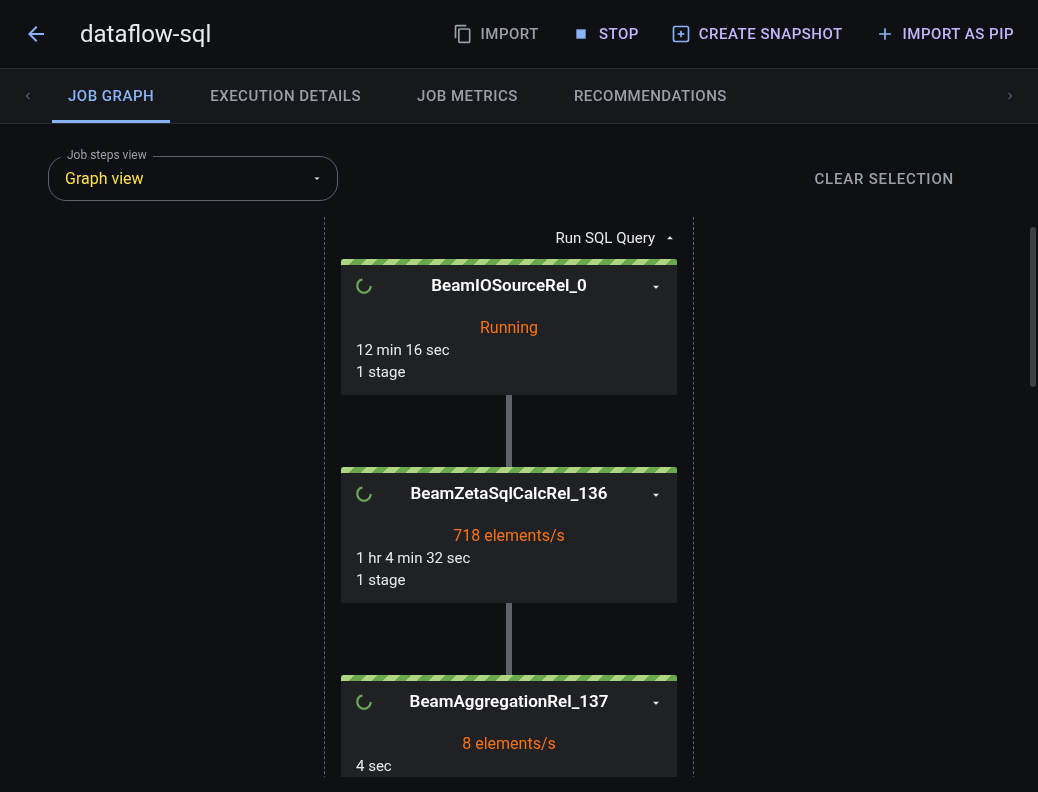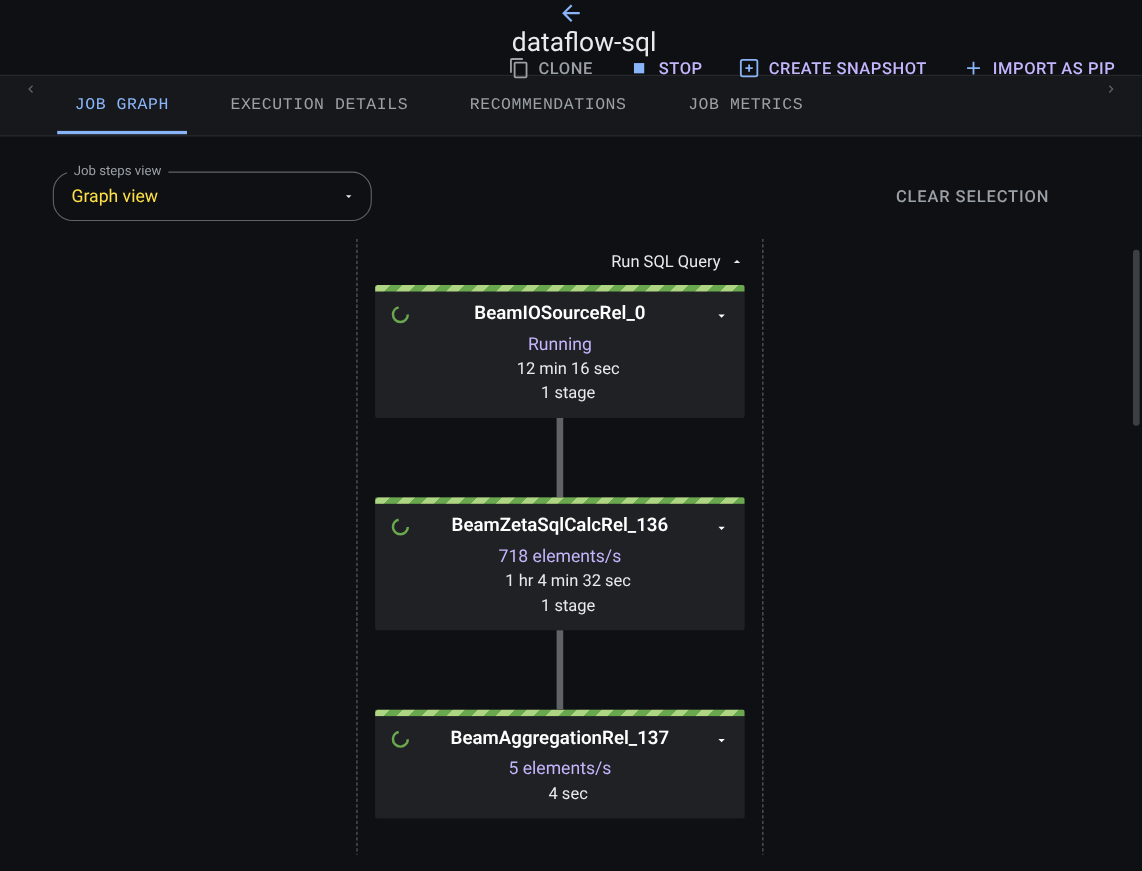--- a/index.html
+++ b/index.html
@@ -13,21 +13,20 @@
     position: relative;
   }
 
   
   .header {
     display: flex;
     align-items: center;
     height: 68px;
     padding: 0 16px;
     background: #0e1013;
-    flex-direction: column;
   }
   .back-btn {
     width: 40px;
     height: 40px;
     display: flex;
     align-items: center;
     justify-content: center;
     cursor: pointer;
   }
   .back-btn svg { width: 24px; height: 24px; fill: #8ab4f8; }
@@ -55,27 +54,26 @@
     letter-spacing: 0.5px;
     cursor: pointer;
     white-space: nowrap;
   }
   .action-btn.accent { color: #c4b5fd; }
   .action-btn .ic { width: 20px; height: 20px; display:flex; align-items:center; justify-content:center; }
 
   
   .tabs {
     display: flex;
-    align-items: flex-start;
+    align-items: center;
     height: 56px;
     background: #17181b;
     padding: 0 16px;
     border-top: 1px solid #2a2b2e;
     border-bottom: 1px solid #2a2b2e;
-    font-family: Liberation Mono, monospace;
   }
   .tab-nav {
     width: 24px;
     height: 24px;
     display:flex;align-items:center;justify-content:center;
     cursor:pointer;
   }
   .tab-nav svg { fill:#5f6368; width:14px; height:14px; }
   .tab-list { display:flex; gap:48px; margin: 0 24px; flex:1; }
   .tab {
@@ -213,25 +211,25 @@
   .node-title {
     font-size: 17px;
     font-weight: 600;
     color: #fff;
   }
   .node-caret { position:absolute; right:14px; top:14px; }
   .node-caret svg { fill:#fff; width:14px; height:14px; }
   .node-sub {
     text-align:center;
     font-size:16px;
-    color:#c4b5fd;
-    margin-top:2px;
+    color:#f97316;
+    margin-top:17px;
   }
   .node-line {
-    text-align:center;
+    text-align:left;
     font-size:15px;
     color:#e8eaed;
     margin-top:4px;
     margin-left:15px;
   }
 
   .connector {
     width: 6px;
     height: 72px;
     background: #5f6368;
@@ -250,21 +248,21 @@
   </div>
   <div class="job-title">dataflow-sql</div>
 
   <div class="header-actions">
     <div class="action-btn">
       <span class="ic">
         <svg viewBox="0 0 24 24" width="20" height="20" fill="#9aa0a6">
             <path d="M16 1H4a2 2 0 0 0-2 2v14h2V3h12V1zm3 4H8a2 2 0 0 0-2 2v14a2 2 0 0 0 2 2h11a2 2 0 0 0 2-2V7a2 2 0 0 0-2-2zm0 16H8V7h11v14z"></path>
           </svg>
       </span>
-      <span>CLONE</span>
+      <span>IMPORT</span>
     </div>
     <div class="action-btn accent">
       <span class="ic">
         <svg viewBox="0 0 24 24" width="16" height="16" fill="#8ab4f8">
             <rect x="5" y="5" width="14" height="14"></rect>
           </svg>
       </span>
       <span>STOP</span>
     </div>
     <div class="action-btn accent">
@@ -290,22 +288,22 @@
 
 <div class="tabs">
   <div class="tab-nav">
     <svg viewBox="0 0 24 24">
         <path d="M15.41 16.59 10.83 12l4.58-4.59L14 6l-6 6 6 6z"></path>
       </svg>
   </div>
   <div class="tab-list">
     <div class="tab active">JOB GRAPH</div>
     <div class="tab">EXECUTION DETAILS</div>
+    <div class="tab">JOB METRICS</div>
     <div class="tab">RECOMMENDATIONS</div>
-    <div class="tab">JOB METRICS</div>
   </div>
   <div class="tab-nav">
     <svg viewBox="0 0 24 24">
         <path d="M8.59 16.59 13.17 12 8.59 7.41 10 6l6 6-6 6z"></path>
       </svg>
   </div>
 </div>
 
 <div class="controls">
   <div class="select-wrap">
@@ -375,19 +373,19 @@
         <span class="node-spinner">
           <svg viewBox="0 0 24 24">
               <circle cx="12" cy="12" r="9" fill="none" stroke="#6aa84f" stroke-width="3" stroke-dasharray="40 20"></circle>
             </svg>
         </span>
         <span class="node-title">BeamAggregationRel_137</span>
         <span class="node-caret"><svg viewBox="0 0 24 24">
               <path d="M7 10l5 5 5-5z"></path>
             </svg></span>
       </div>
-      <div class="node-sub">5 elements/s</div>
+      <div class="node-sub">8 elements/s</div>
       <div class="node-line">4 sec</div>
     </div>
   </div>
 
   <div class="scrollbar"></div>
 </div>
 
 </body></html>

